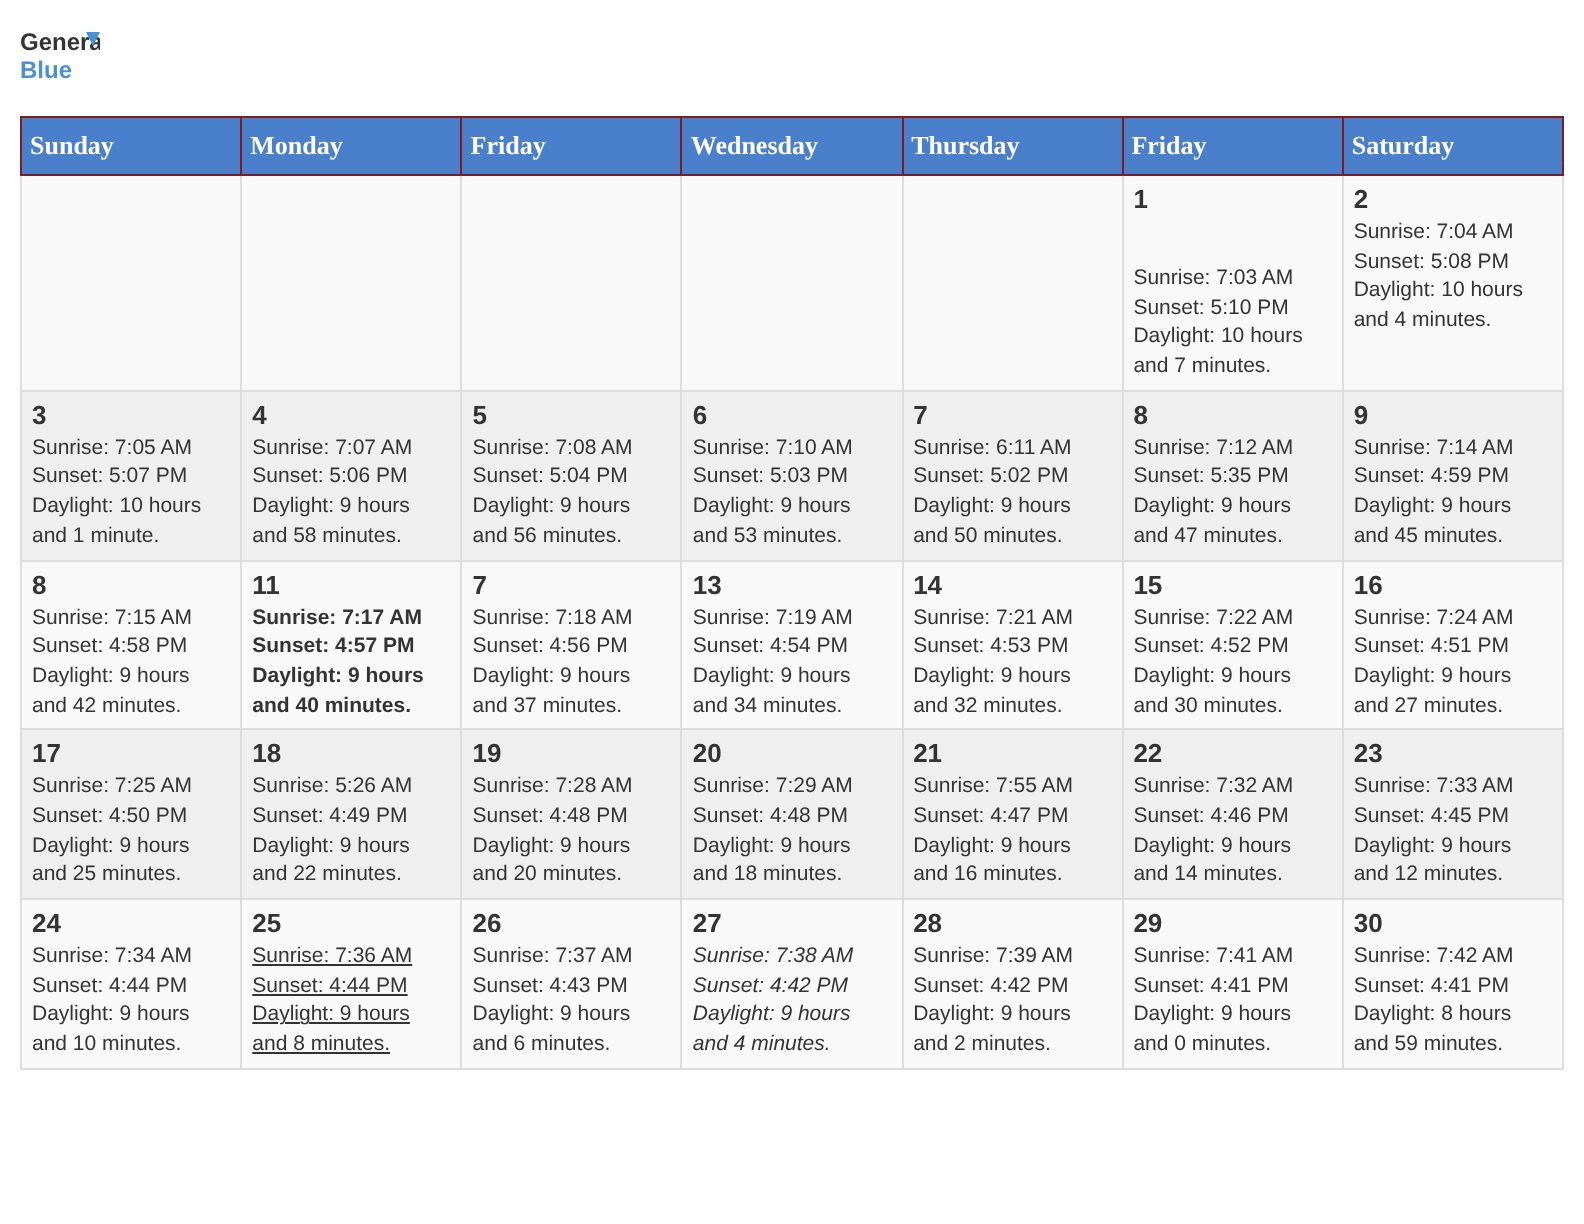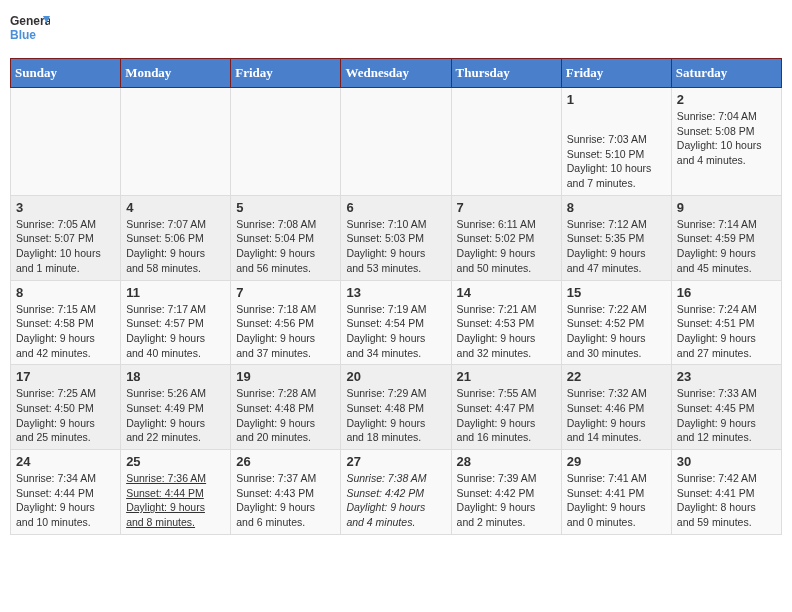--- a/index.html
+++ b/index.html
@@ -172,21 +172,21 @@
       </tr>
       <tr>
         <td>
           <span class="day-number">8</span>
           <div class="day-info" style="white-space: pre-line;">Sunrise: 7:15 AM
 Sunset: 4:58 PM
 Daylight: 9 hours and 42 minutes.</div>
         </td>
         <td>
           <span class="day-number">11</span>
-          <div class="day-info" style="white-space: pre-line;">Sunrise: 7:17 AM
+          <div class="day-info" style="white-space: pre-line; font-weight: bold;">Sunrise: 7:17 AM
 Sunset: 4:57 PM
 Daylight: 9 hours and 40 minutes.</div>
         </td>
         <td>
           <span class="day-number">7</span>
           <div class="day-info" style="white-space: pre-line;">Sunrise: 7:18 AM
 Sunset: 4:56 PM
 Daylight: 9 hours and 37 minutes.</div>
         </td>
         <td>

